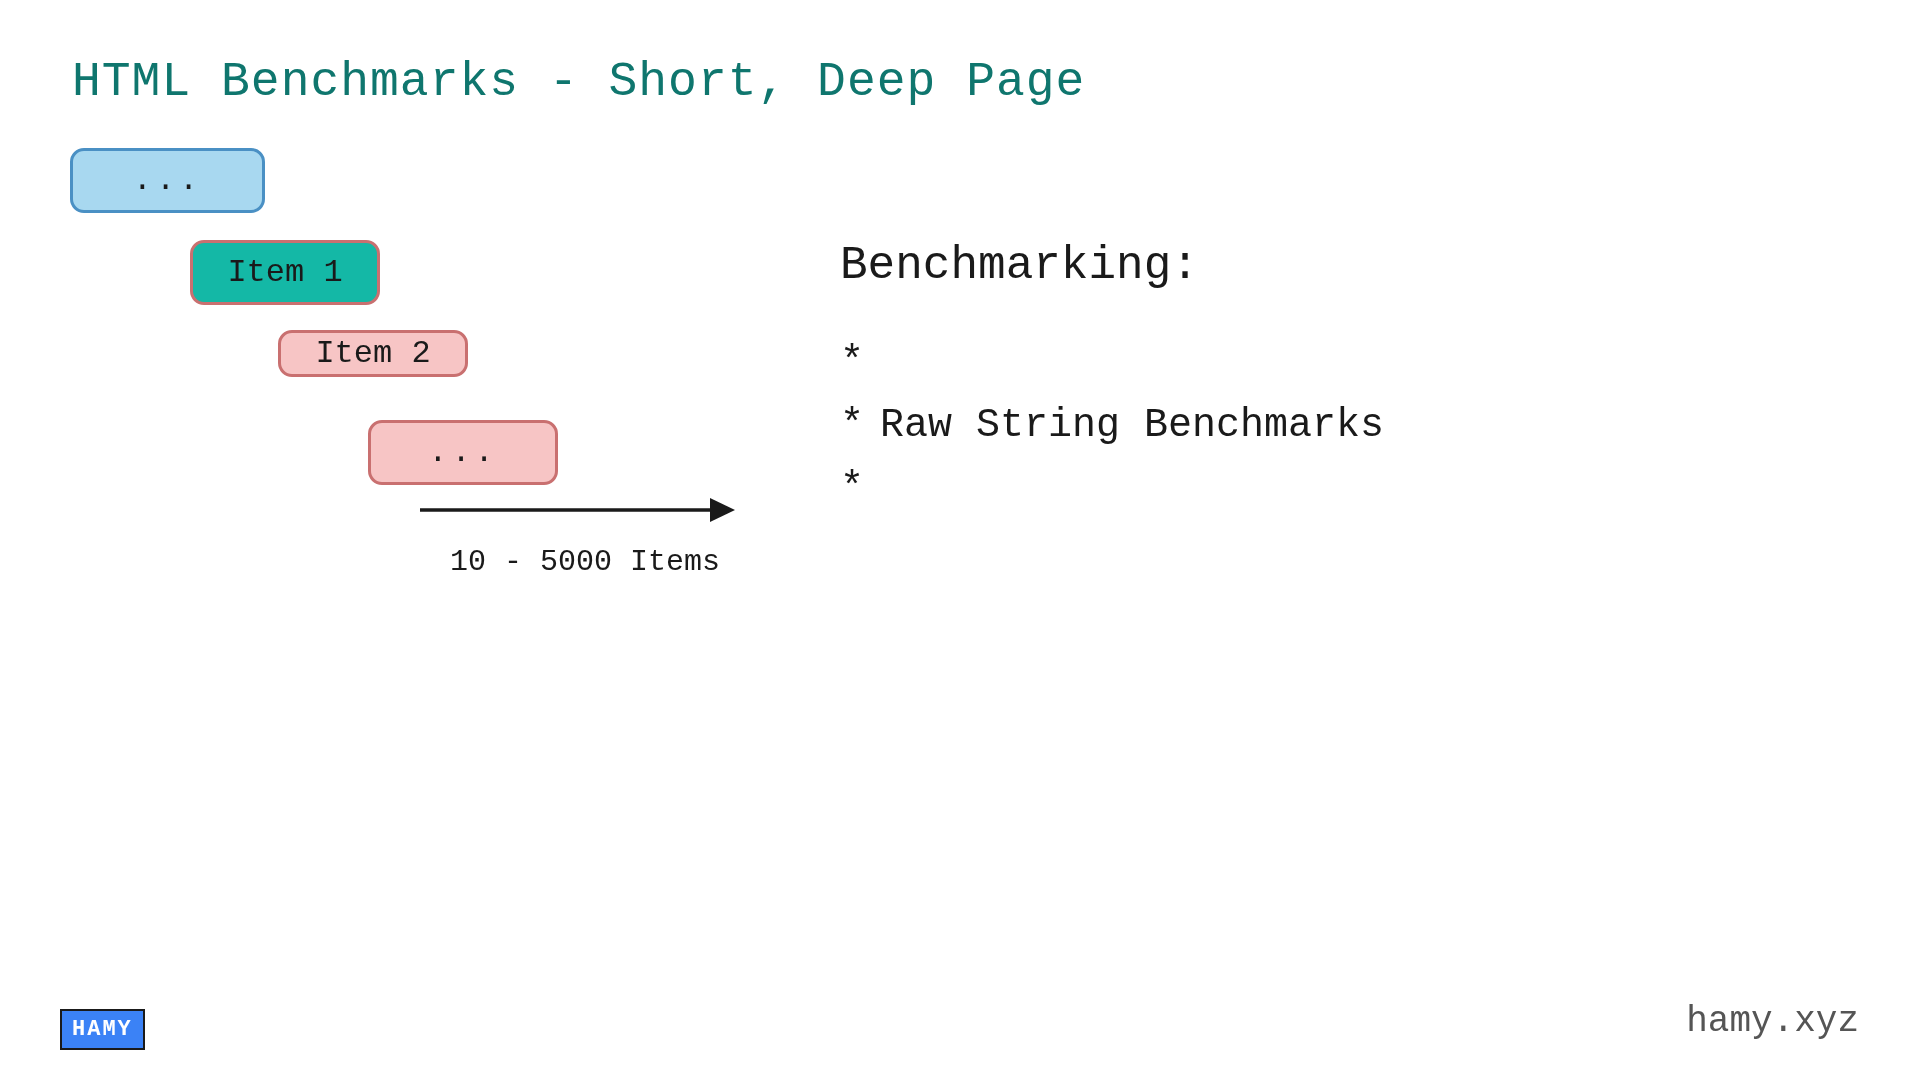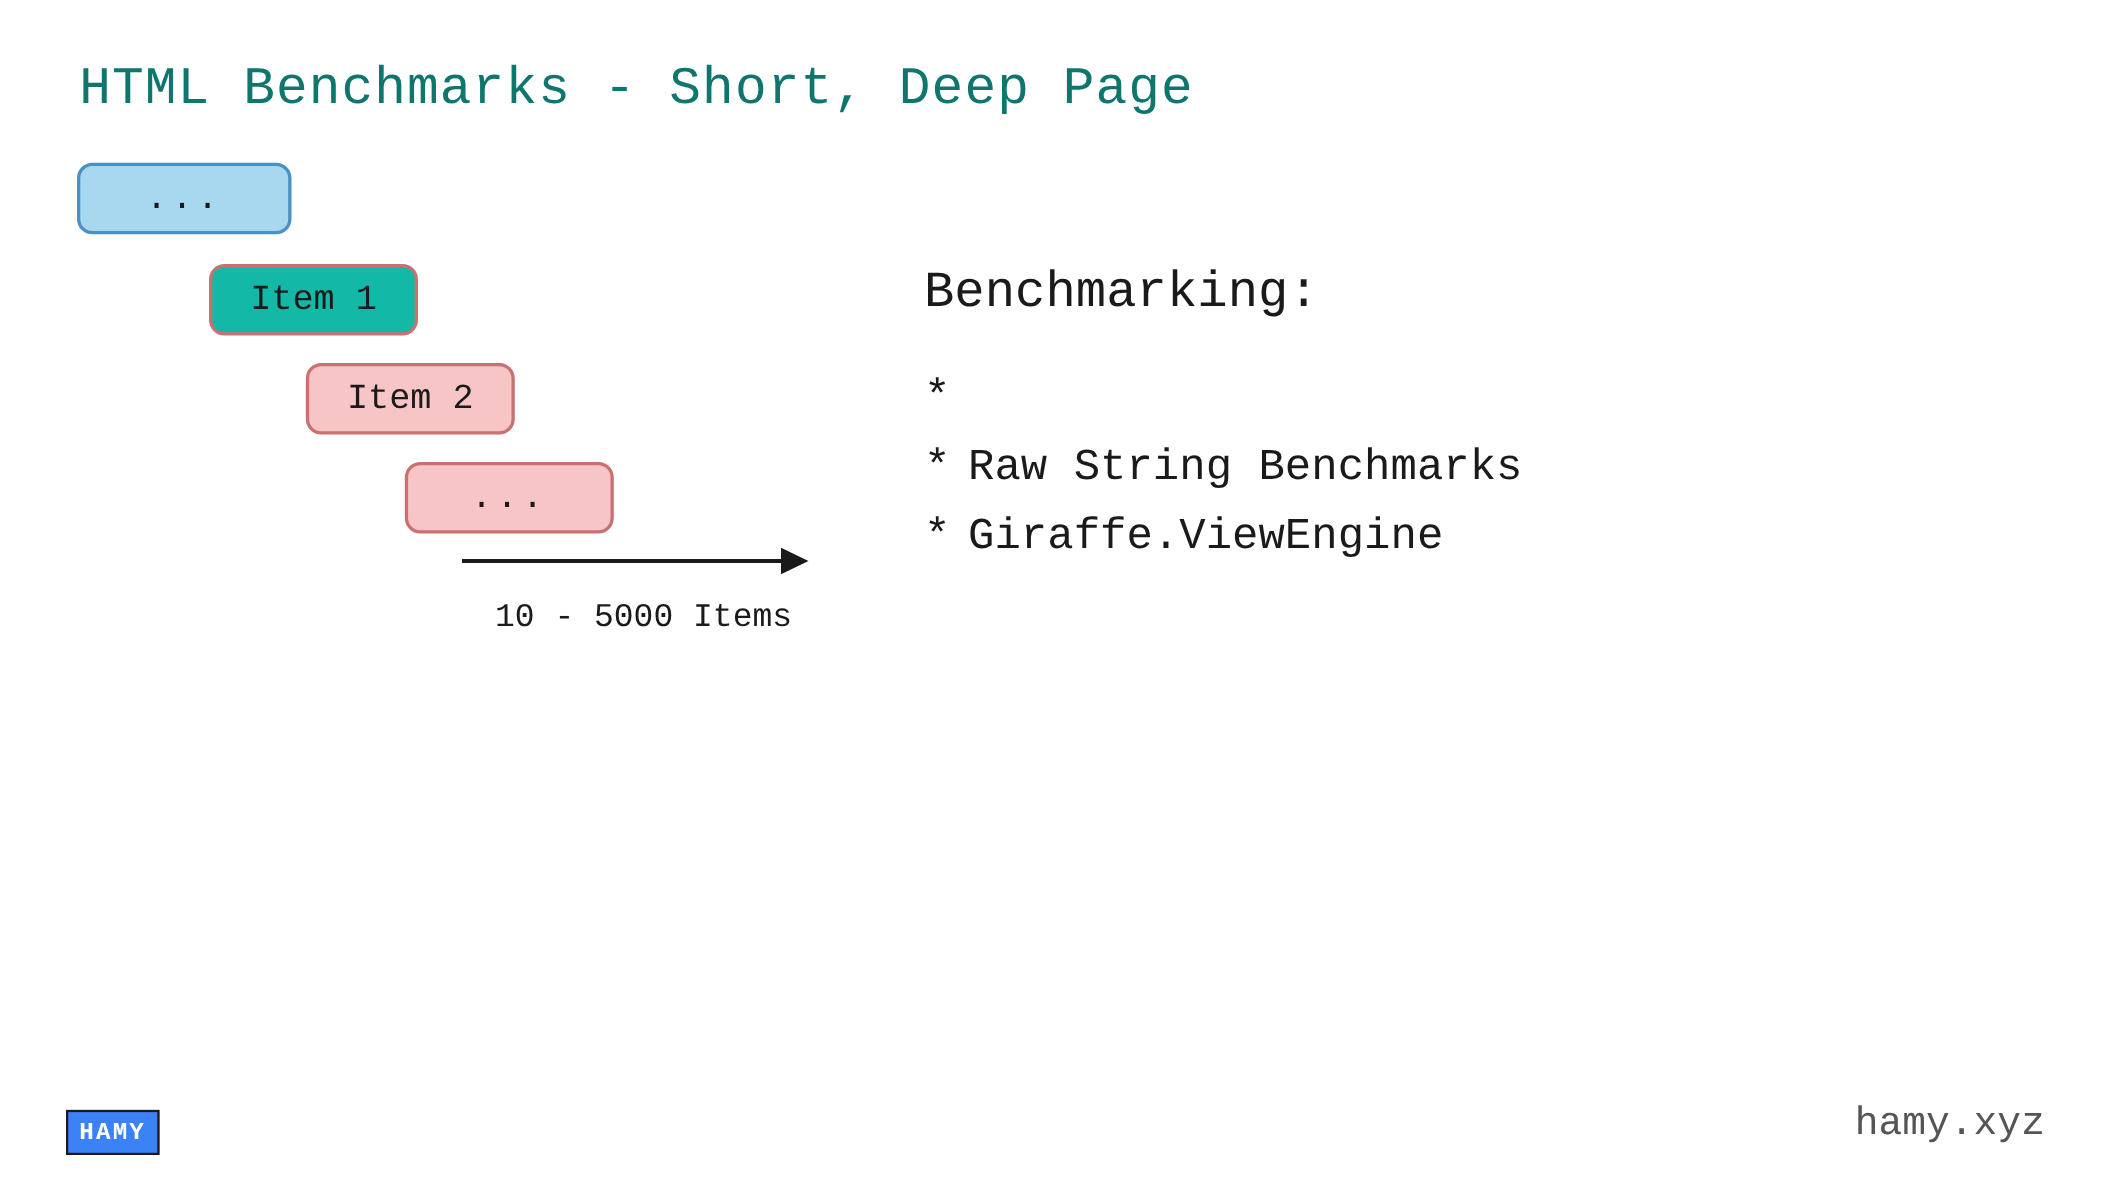--- a/index.html
+++ b/index.html
@@ -62,21 +62,21 @@
       font-size: 32px;
       color: #1a1a1a;
     }
 
     
     .box-item2 {
       position: absolute;
       top: 330px;
       left: 278px;
       width: 190px;
-      height: 65px;
+      height: 47px;
       background: #f7c5c5;
       border: 3px solid #c97070;
       border-radius: 14px;
       display: flex;
       align-items: center;
       justify-content: center;
       font-size: 32px;
       color: #1a1a1a;
     }
 
@@ -203,21 +203,20 @@
 <ul class="benchmarking-list">
   <li>
     <span class="bullet-star">*</span>
   </li>
   <li>
     <span class="bullet-star">*</span>
     <span>Raw String Benchmarks</span>
   </li>
   <li>
     <span class="bullet-star">*</span>
-    <span>Giraffe.ViewEngine</span>
   </li>
 </ul>
 
 <div class="logo-container">
   <span class="logo-box">HAMY</span>
 </div>
 
 <div class="url-text">hamy.xyz</div>
 
 </body></html>

